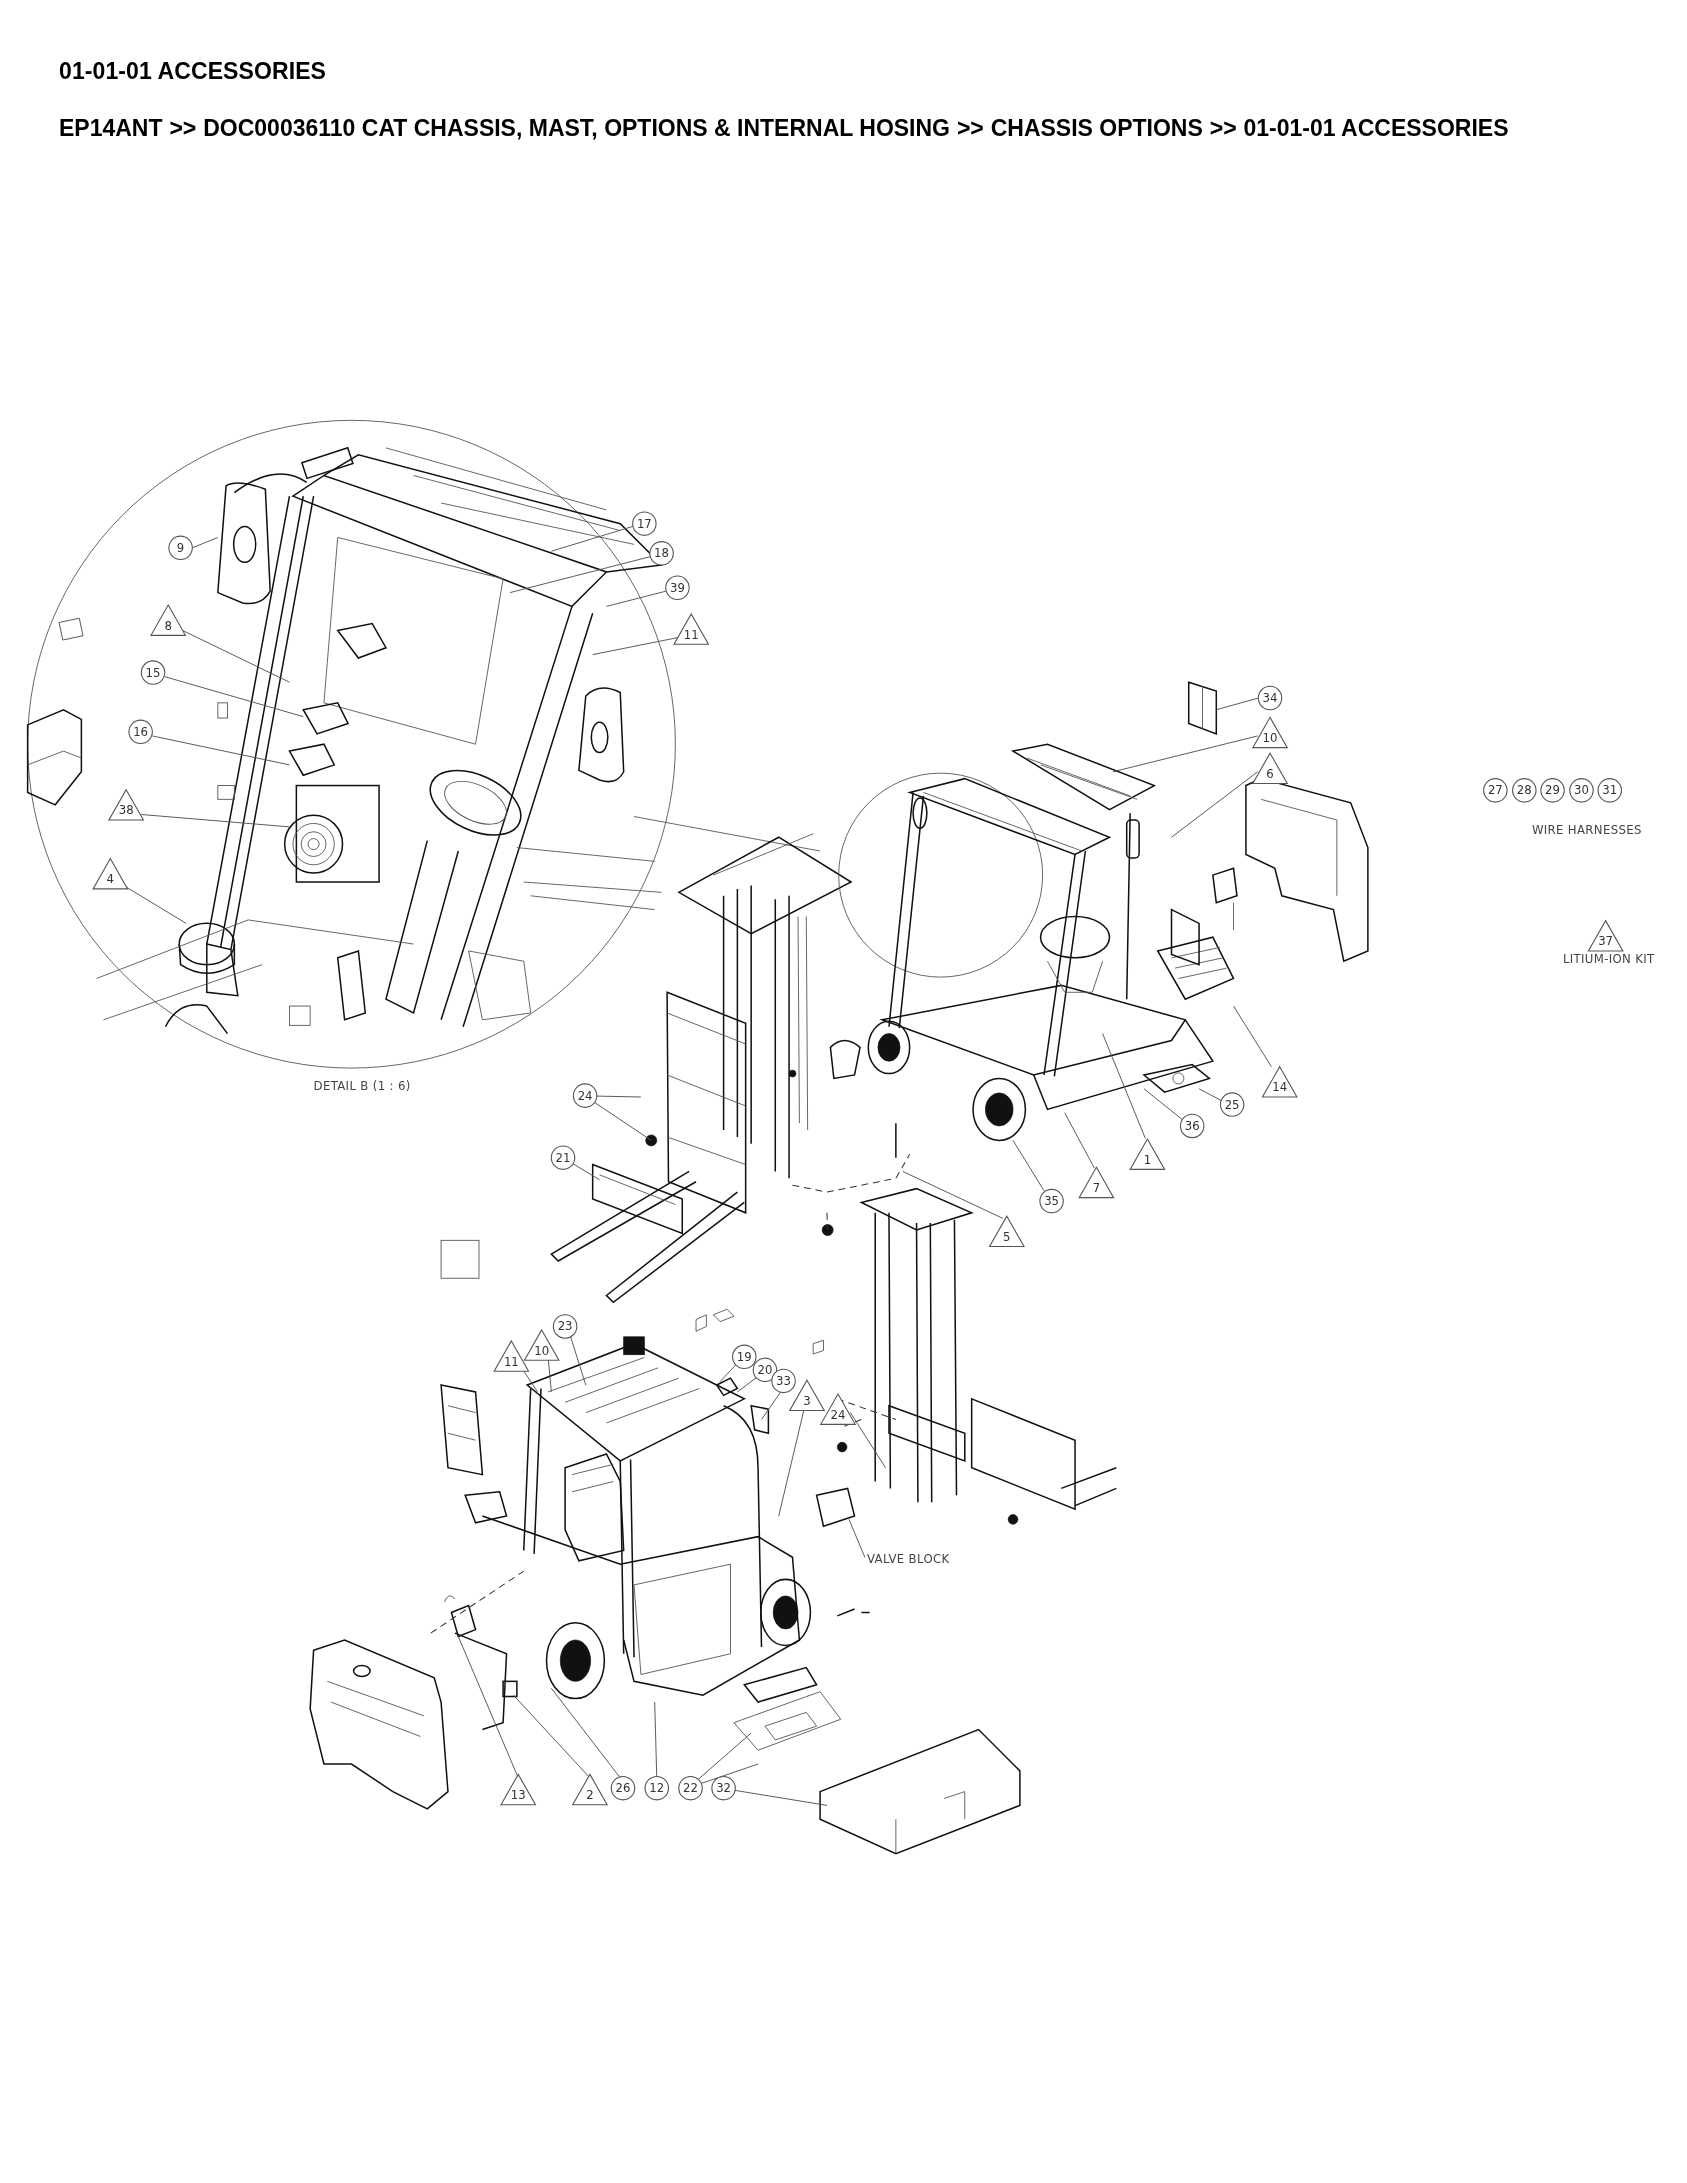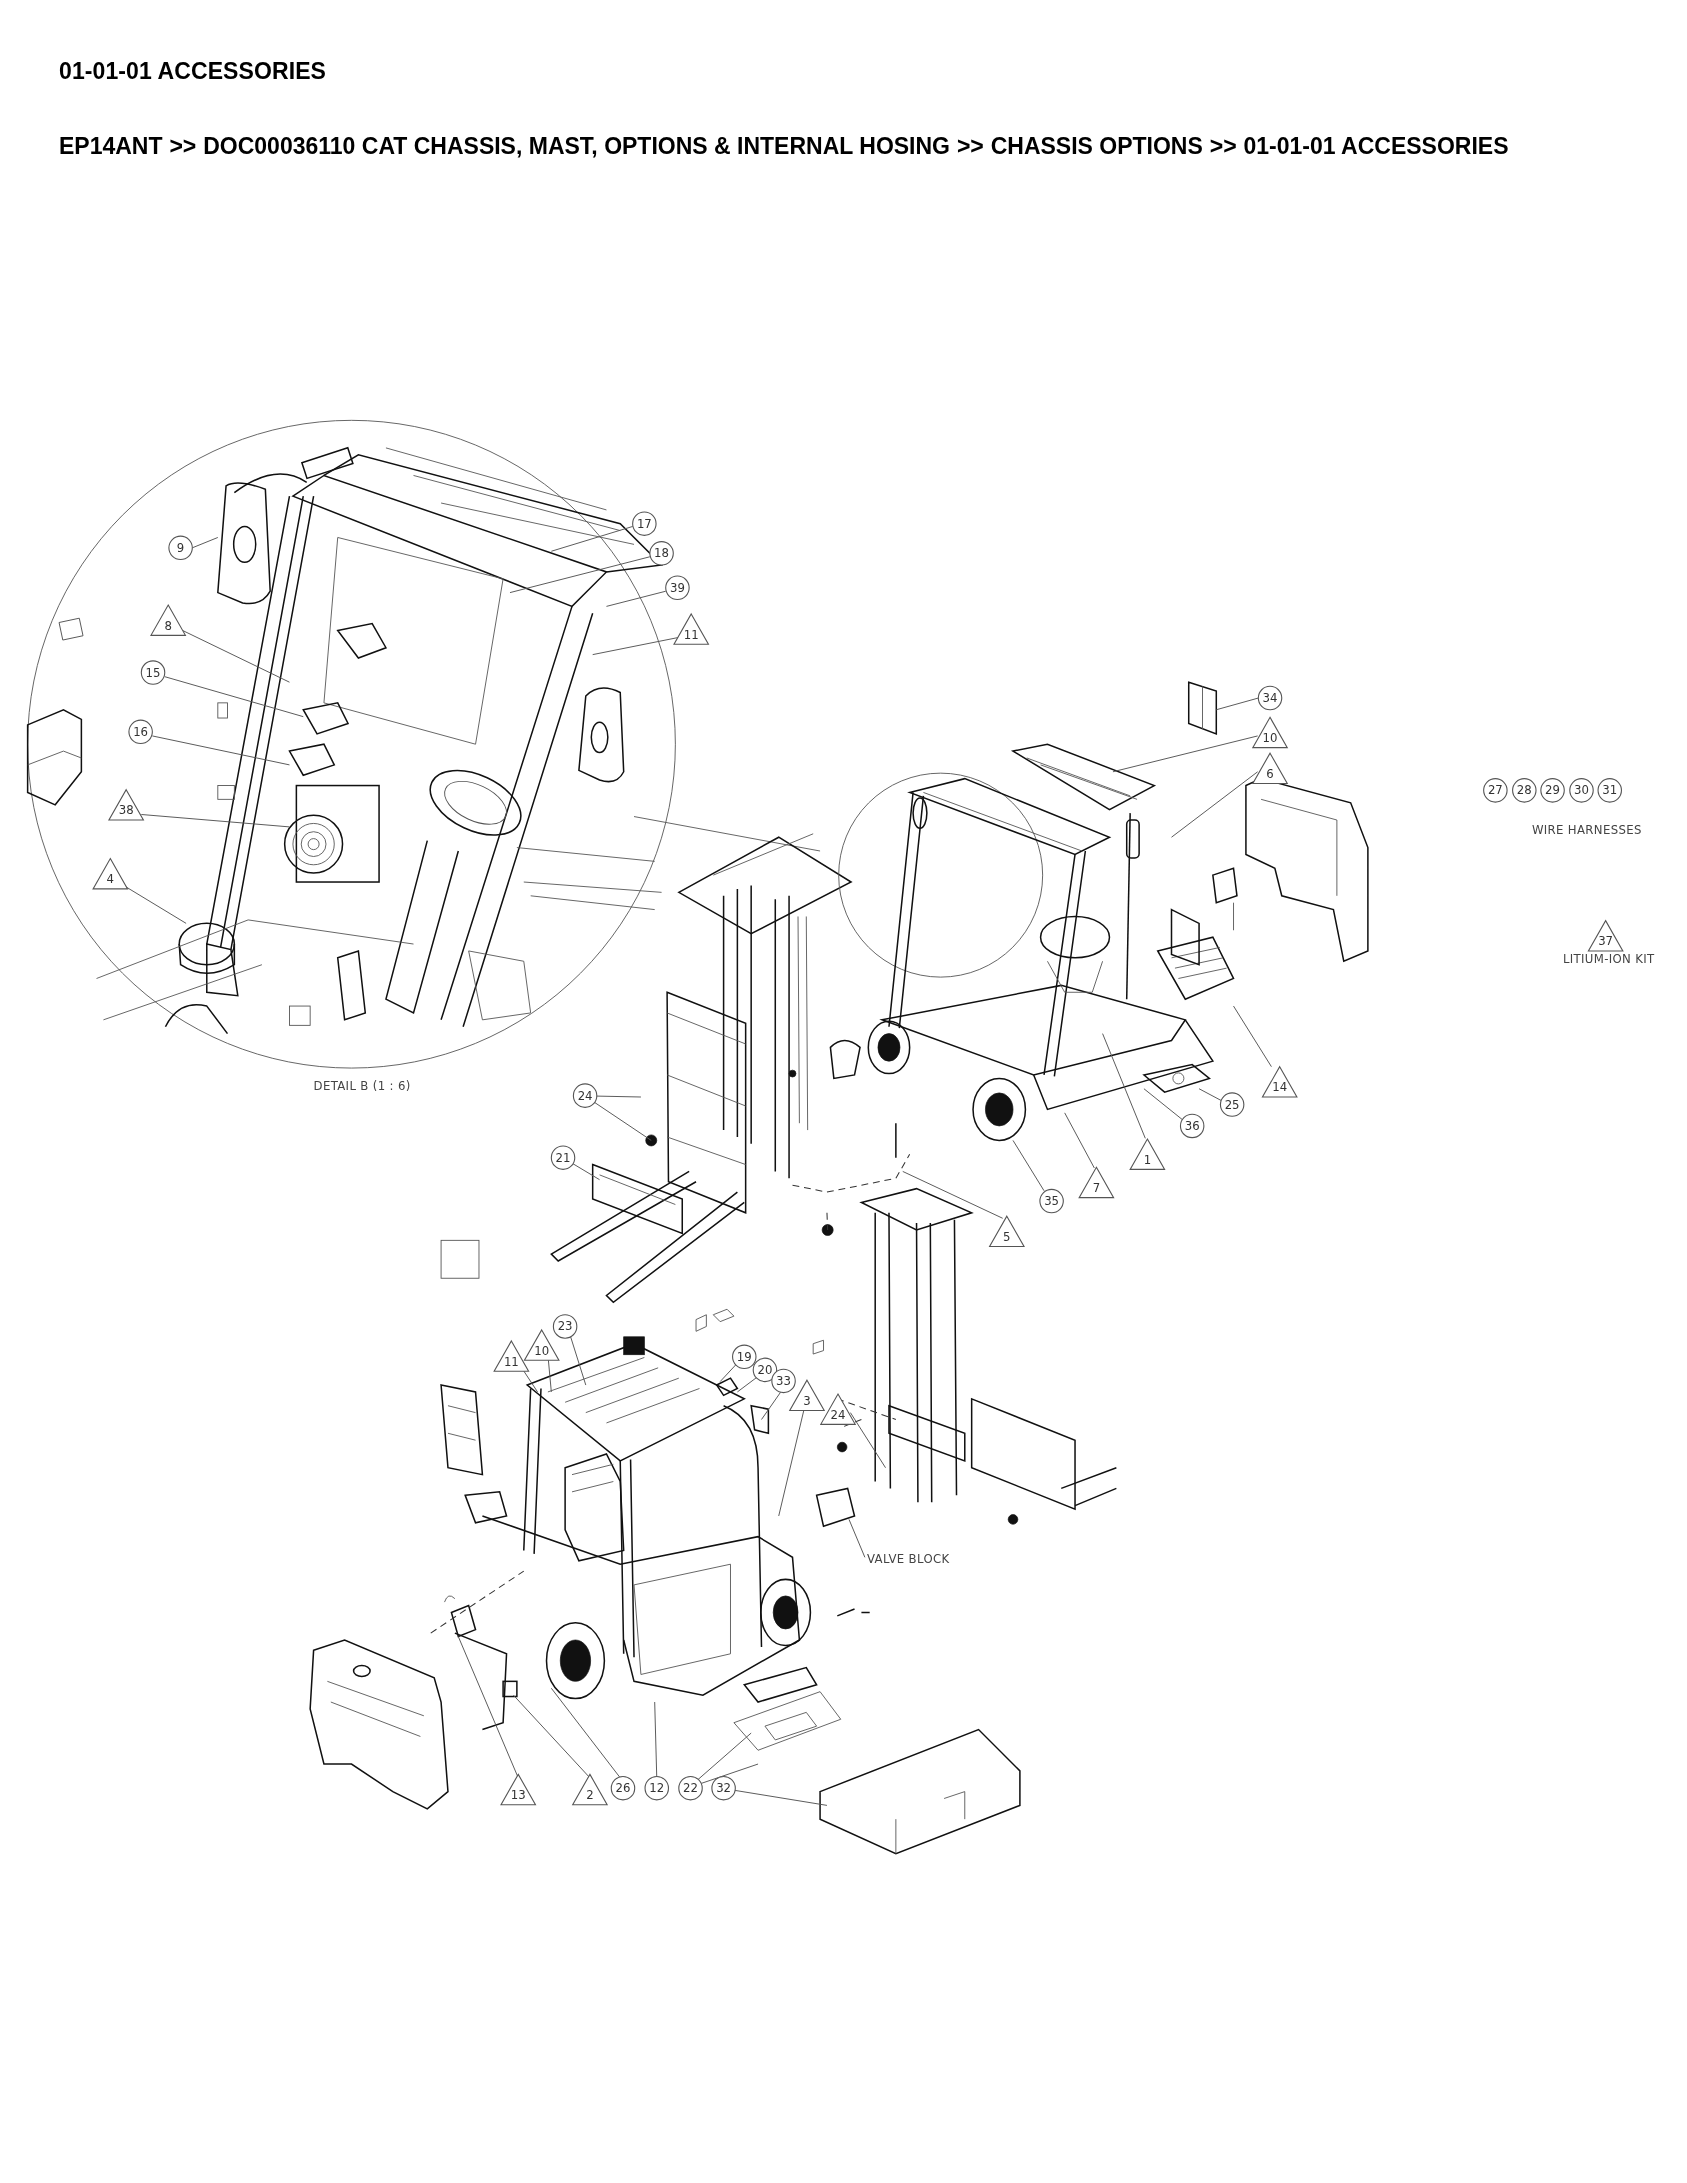--- a/index.html
+++ b/index.html
@@ -1,18 +1,18 @@
 <!DOCTYPE html>
 <html style="font-size:11px"><head>
 <meta charset="utf-8">
 <style>
   html, body { margin:0; padding:0; background:#ffffff; }
   body { width:1687px; height:2183px; position:relative; overflow:hidden; font-family:"Liberation Sans", sans-serif; color:#000; }
   .title { position:absolute; left:59px; top:58px; font-size:23px; font-weight:bold; letter-spacing:0.1px; }
-  .breadcrumb { position:absolute; left:59px; top:133px; font-size:23px; font-weight:bold; white-space:nowrap; }
+  .breadcrumb { position:absolute; left:59px; top:115px; font-size:23px; font-weight:bold; white-space:nowrap; }
   .breadcrumb span.sep { margin:0 6.9px; }
   #drawing { position:absolute; left:0; top:0; width:1687px; height:2183px; }
   .lbl { font-family:"DejaVu Sans", sans-serif; font-size:17px; fill:#444; letter-spacing:0.5px; }
   .cnum { font-family:"DejaVu Sans", sans-serif; font-size:17px; fill:#333; text-anchor:middle; dominant-baseline:central; }
   .ln { stroke:#111; fill:none; stroke-width:2.2; }
   .lnf { stroke:#111; fill:#fff; stroke-width:2.2; }
   .thin { stroke:#555; fill:none; stroke-width:1.3; }
   .dash { stroke:#333; fill:none; stroke-width:1.5; stroke-dasharray:10 7; }
   .dark { fill:#111; stroke:#111; }
   .callout-c { stroke:#555; fill:#fff; stroke-width:1.6; }

